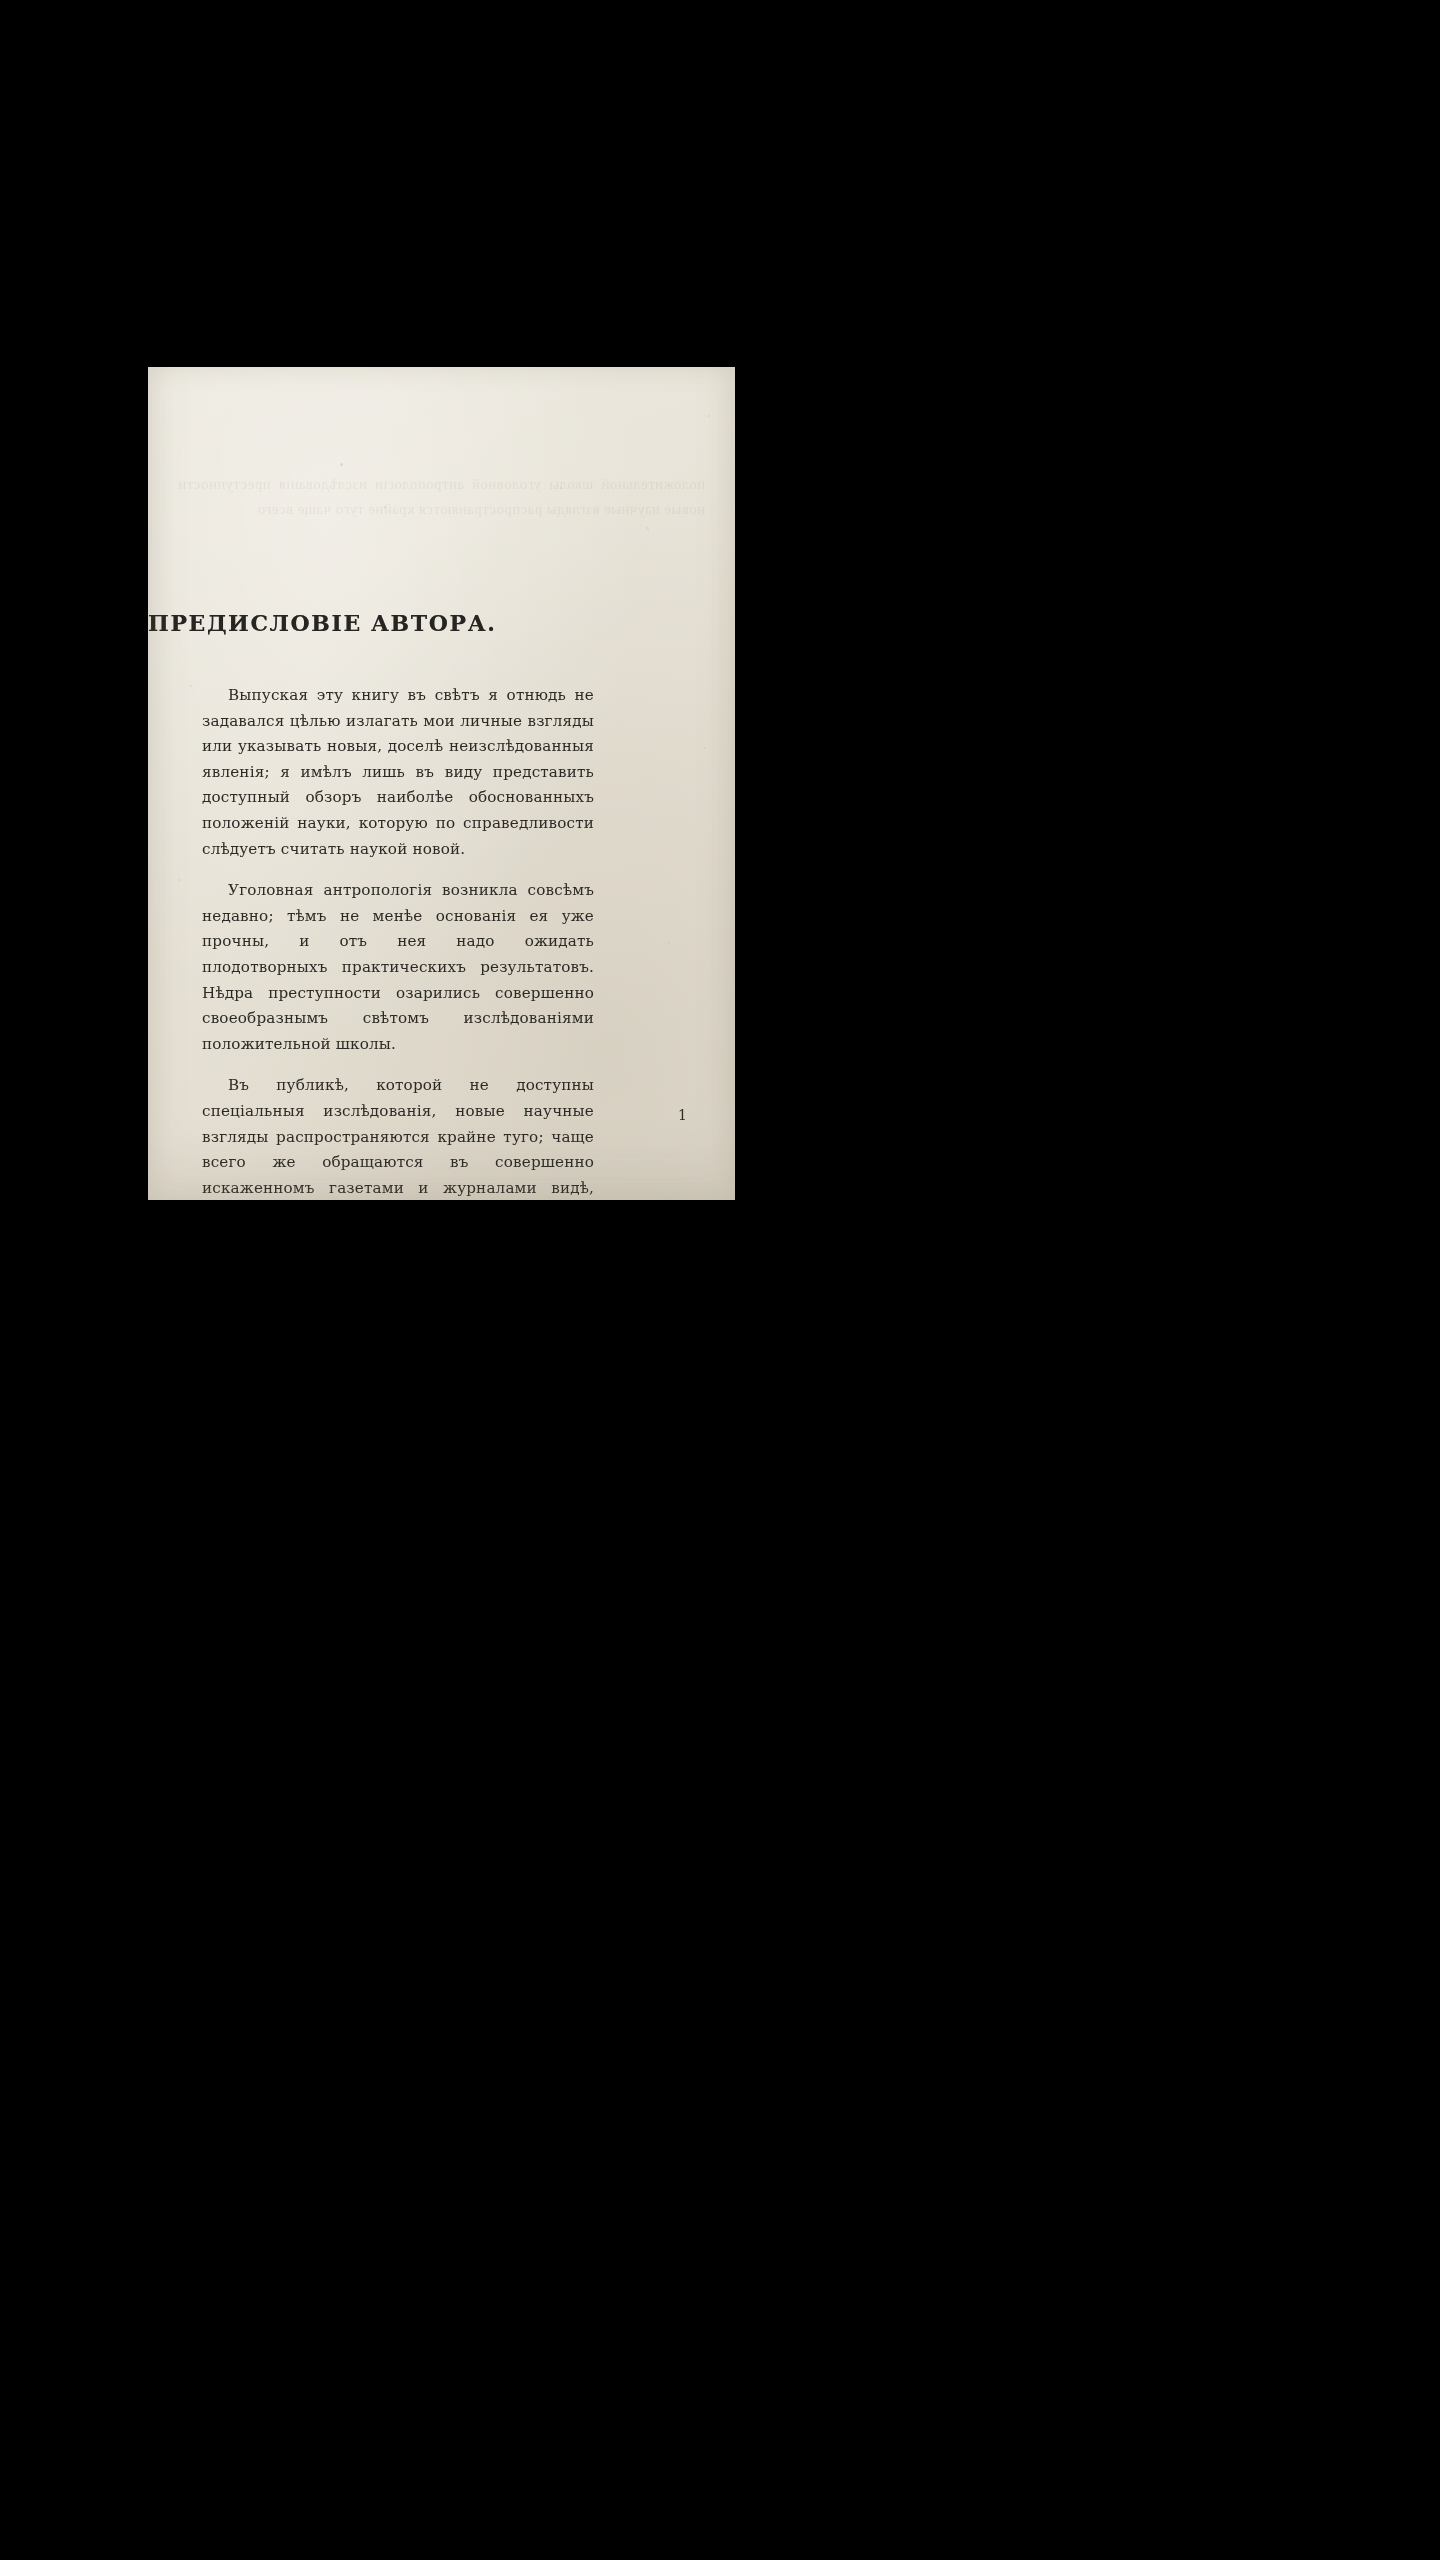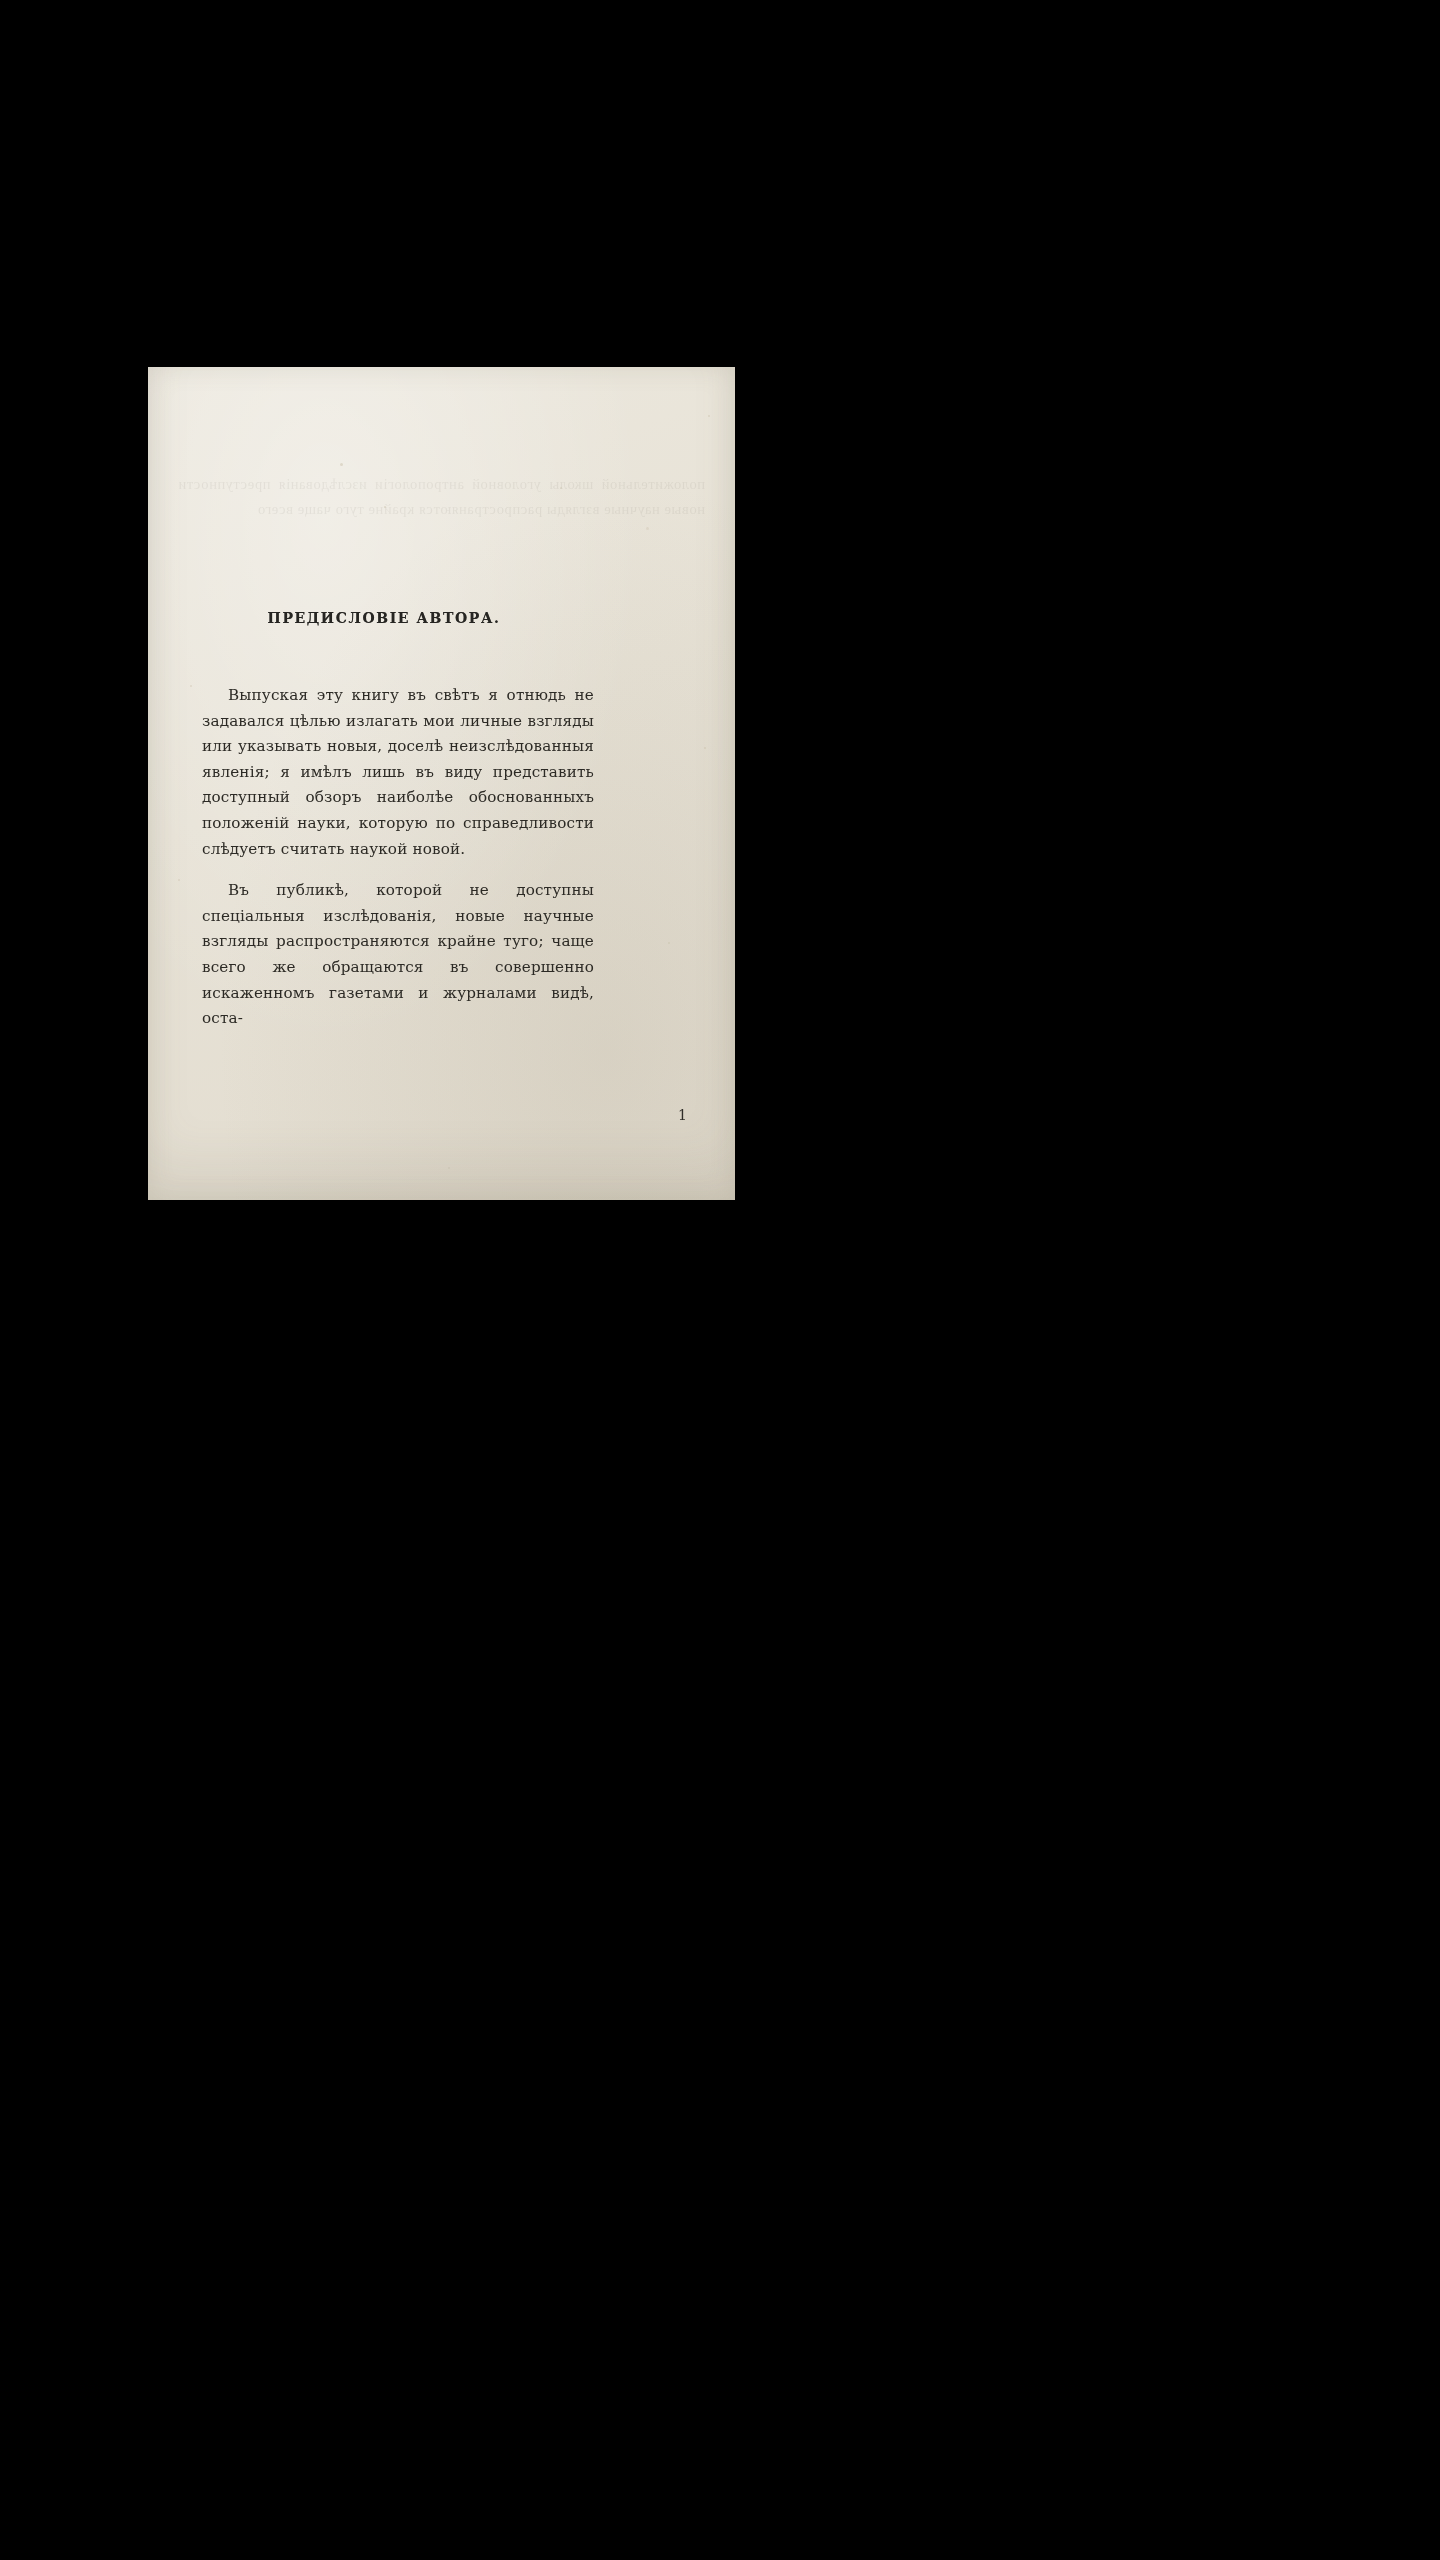--- a/index.html
+++ b/index.html
@@ -69,24 +69,24 @@
     top: 0;
     width: 587px;
     height: 833px;
   }
 
   .page-heading {
     position: absolute;
     left: 0;
     top: 243px;
     width: 472px;
-    text-align: center;
+    text-align: left;
     font-family: "DejaVu Serif", serif;
     font-weight: 700;
-    font-size: 14px;
+    font-size: 22px;
     letter-spacing: 1.6px;
     color: #262522;
     text-shadow: 0 0 0.6px rgba(40,38,32,0.55);
   }
 
   .body-text {
     position: absolute;
     left: 38px;
     top: 300px;
     width: 424px;
@@ -142,20 +142,21 @@
     <div class="speck" style="left:30px; top:512px; width:2px; height:2px; opacity:0.28;"></div>
     <div class="speck" style="left:520px; top:575px; width:2px; height:2px; opacity:0.25;"></div>
     <div class="speck" style="left:300px; top:800px; width:2px; height:2px; opacity:0.22;"></div>
 
     <div class="content">
 
       <div class="page-heading">ПРЕДИСЛОВIЕ АВТОРА.</div>
 
       <div class="body-text">
         <p>Выпуская эту книгу въ свѣтъ я отнюдь не задавался цѣлью излагать мои личные взгляды или указывать новыя, доселѣ неизслѣдованныя явленiя; я имѣлъ лишь въ виду представить доступный обзоръ наиболѣе обоснованныхъ положенiй науки, которую по справедливости слѣдуетъ считать наукой новой.</p>
+        <p>Уголовная антропологiя возникла совсѣмъ недавно; тѣмъ не менѣе основанiя ея уже прочны, и отъ нея надо ожидать плодотворныхъ практическихъ результатовъ. Нѣдра преступности озарились совершенно своеобразнымъ свѣтомъ изслѣдованiями положительной школы.</p>
         <p>Въ публикѣ, которой не доступны спецiальныя изслѣдованiя, новые научные взгляды распространяются крайне туго; чаще всего же обращаются въ совершенно искаженномъ газетами и журналами видѣ, оста-</p>
       </div>
 
       <div class="folio">1</div>
 
     </div>
 
     <div class="edge-shade"></div>
   </div>
 

